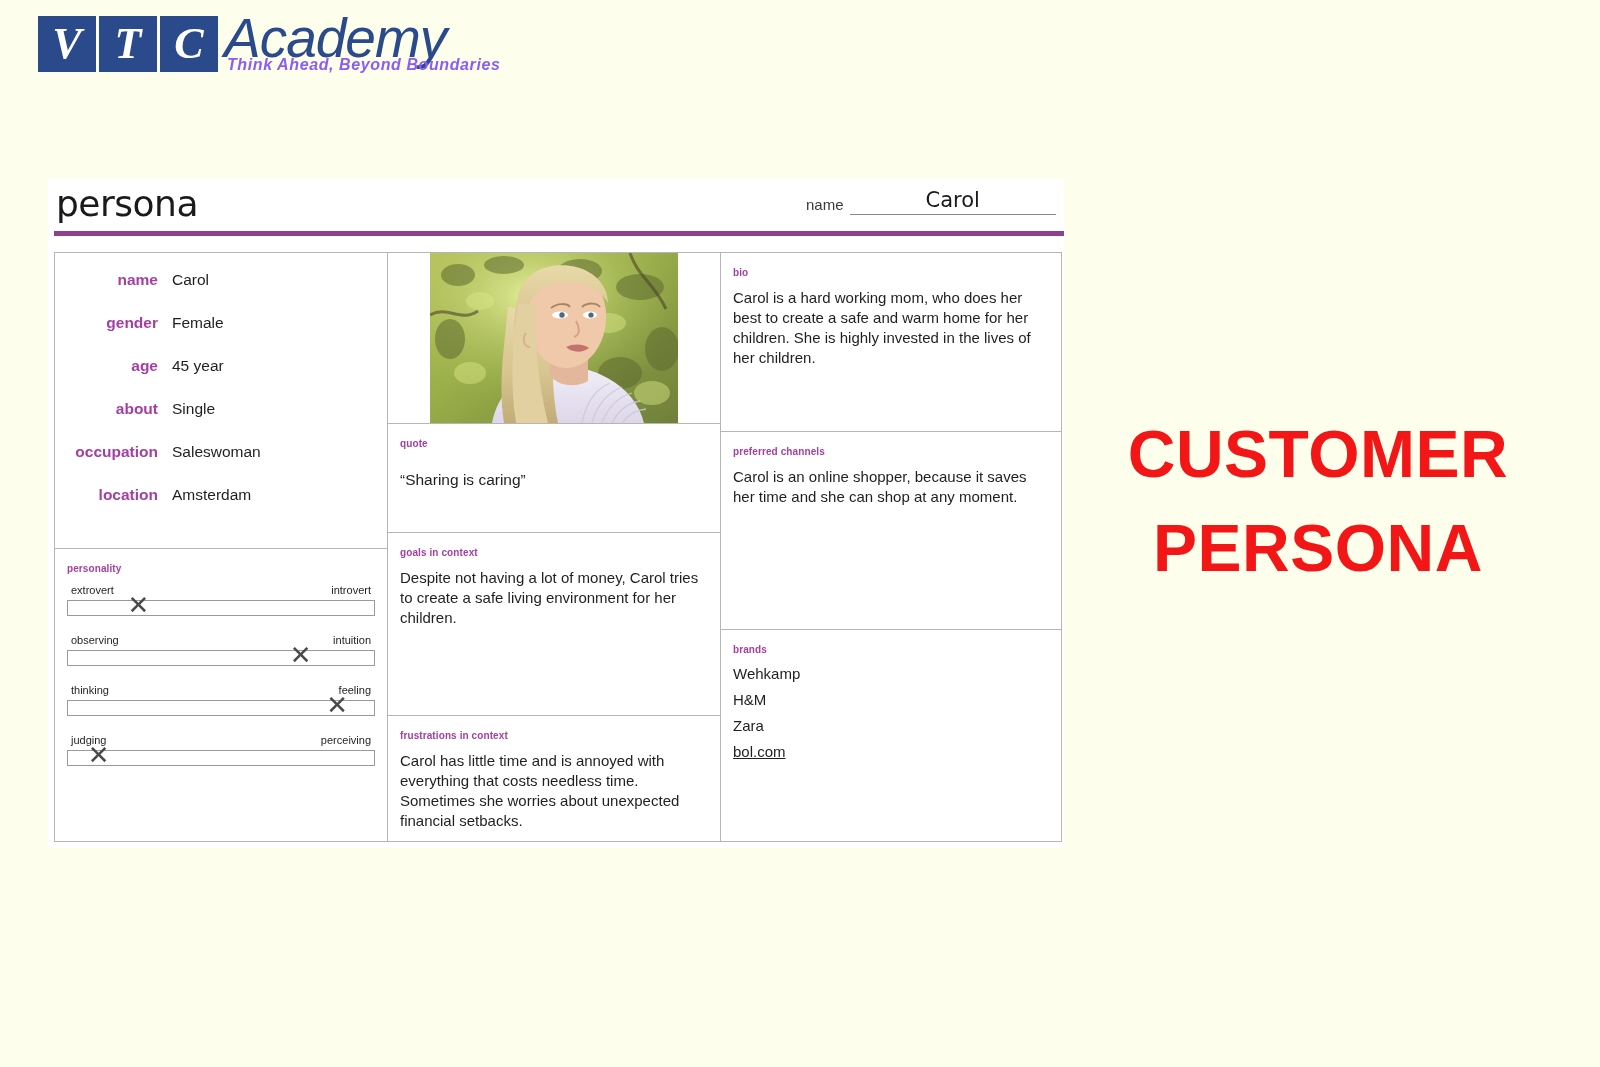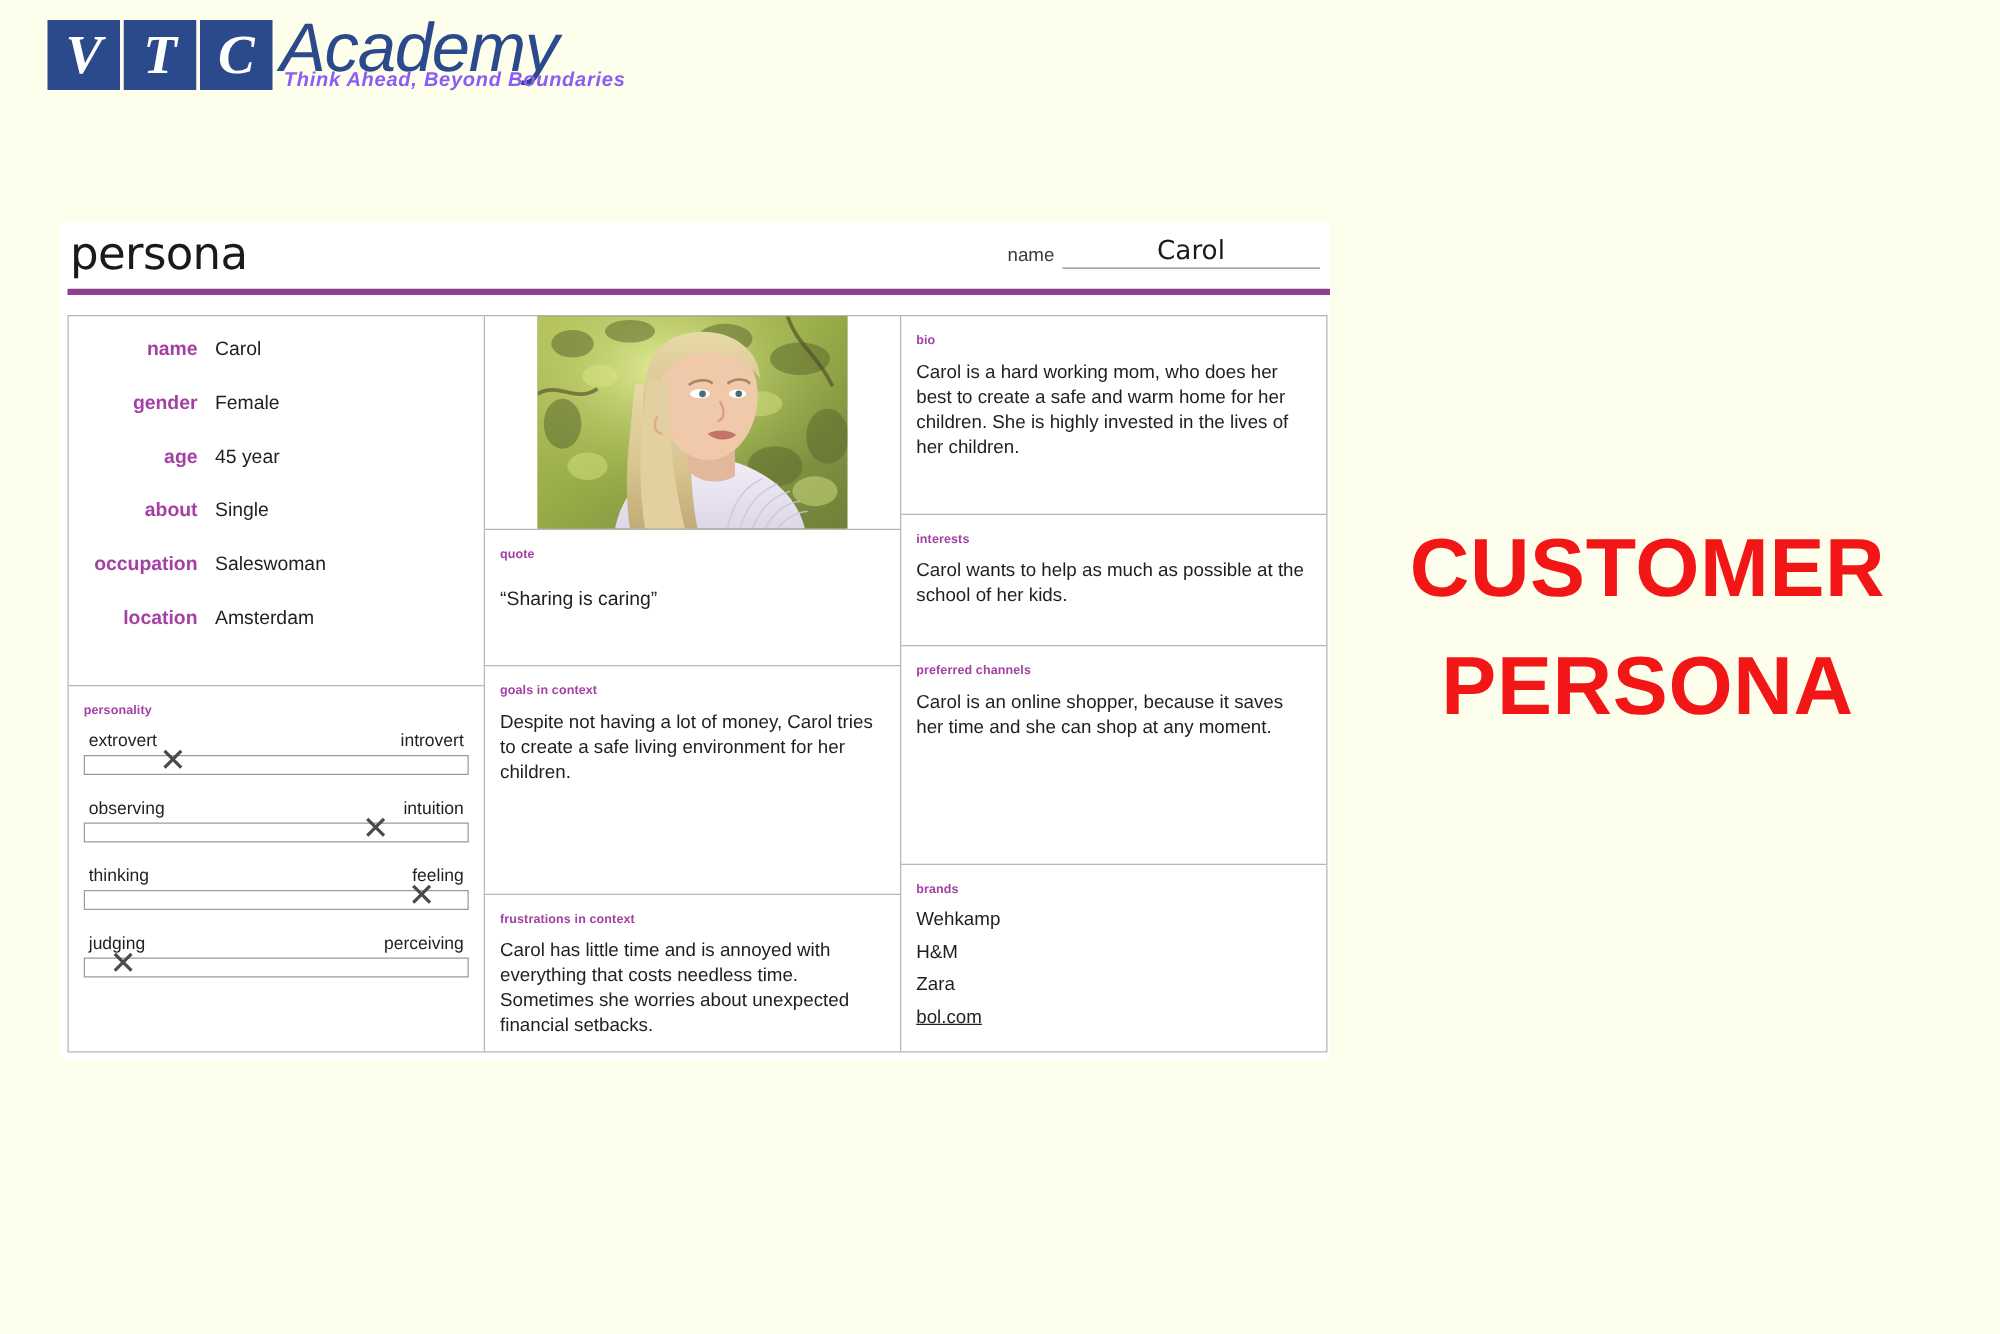--- a/index.html
+++ b/index.html
@@ -225,21 +225,21 @@
   #interests-cell { height: 117px; }
 
   
   #personality-cell {
     flex: 1;
   }
   .slider-block { margin-bottom: 18px; }
   .slider-labels {
     display: flex;
     justify-content: space-between;
-    font-size: 14px;
+    font-size: 11px;
     color: #1f1f1f;
     padding: 0 4px 4px 4px;
   }
   .slider-track {
     position: relative;
     height: 16px;
     border: 1px solid #9a9a9a;
     background: #ffffff;
     box-sizing: border-box;
   }
@@ -487,24 +487,20 @@
       </div>
     </div>
 
     <div class="col col-right">
 
       <div class="cell" id="bio-cell">
         <div class="cell-head">bio</div>
         <div class="cell-body">Carol is a hard working mom, who does her best to create a safe and warm home for her children. She is highly invested in the lives of her children.</div>
       </div>
 
-      <div class="cell cell-divider-top" id="interests-cell">
-        <div class="cell-head">interests</div>
-        <div class="cell-body">Carol wants to help as much as possible at the school of her kids.</div>
-      </div>
 
       <div class="cell cell-divider-top" id="channels-cell">
         <div class="cell-head">preferred channels</div>
         <div class="cell-body">Carol is an online shopper, because it saves her time and she can shop at any moment.</div>
       </div>
 
       <div class="cell cell-divider-top" id="brands-cell">
         <div class="cell-head">brands</div>
         <div class="brand-item">Wehkamp</div>
         <div class="brand-item">H&amp;M</div>

